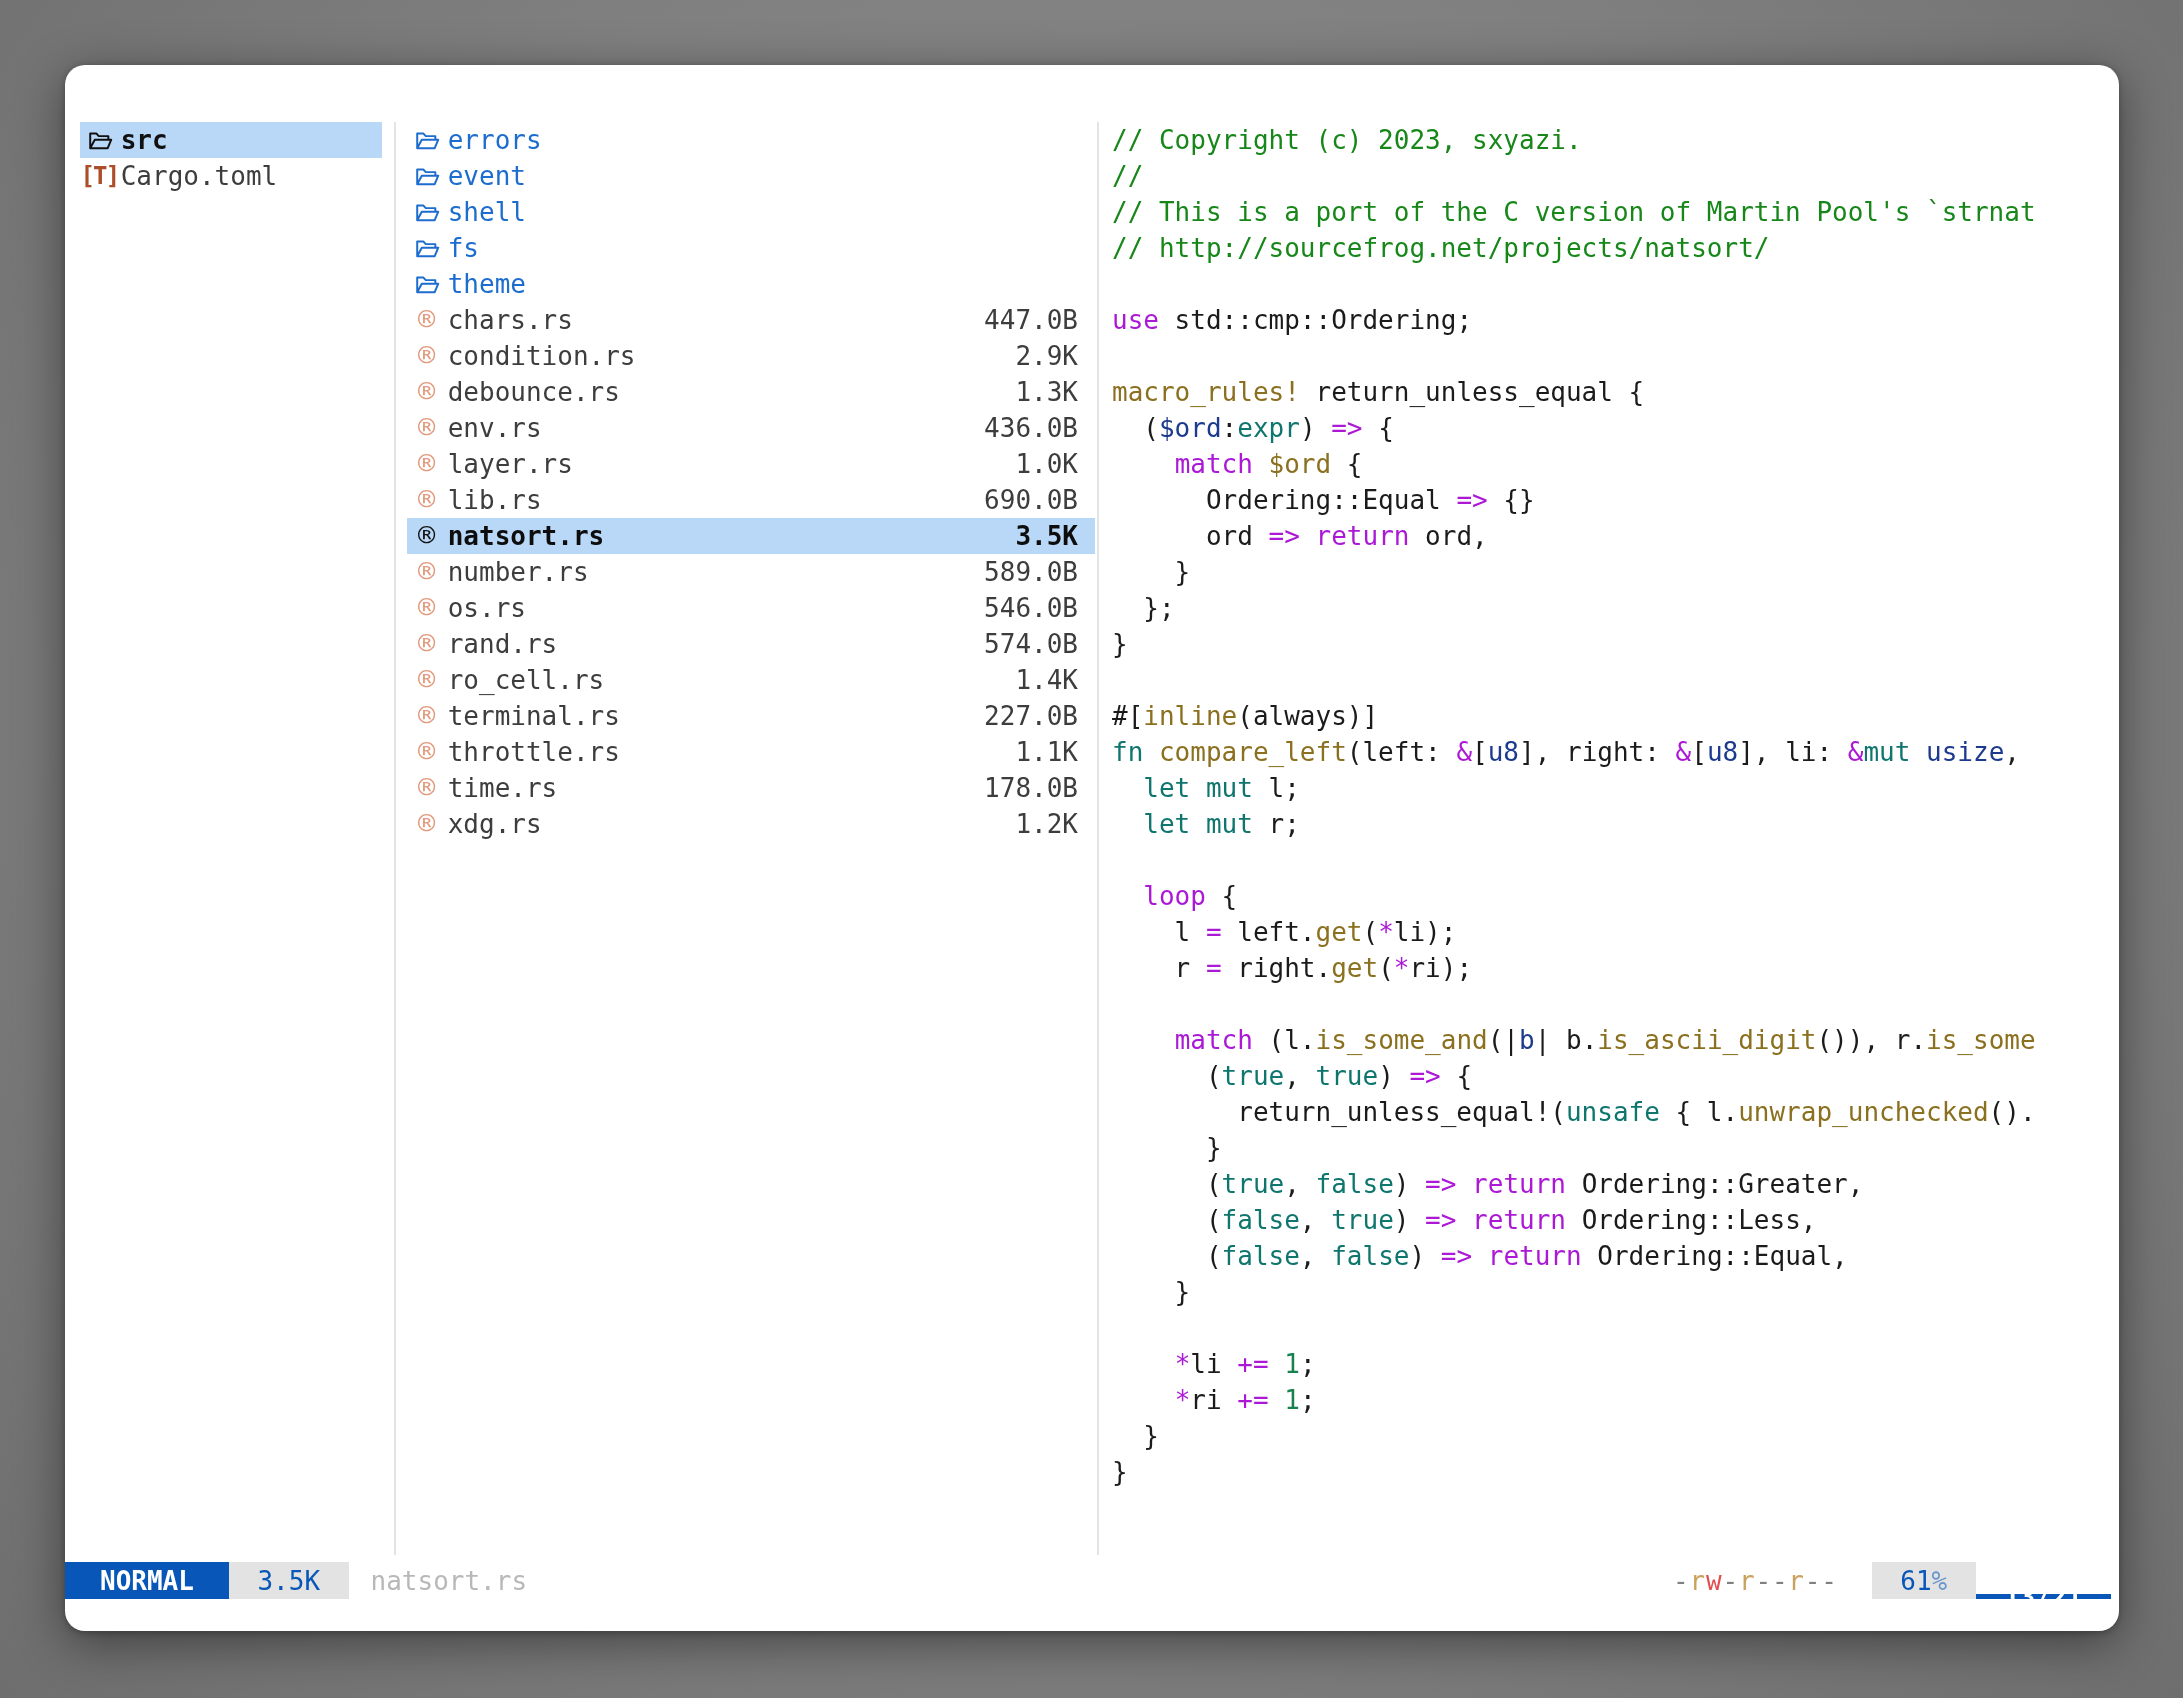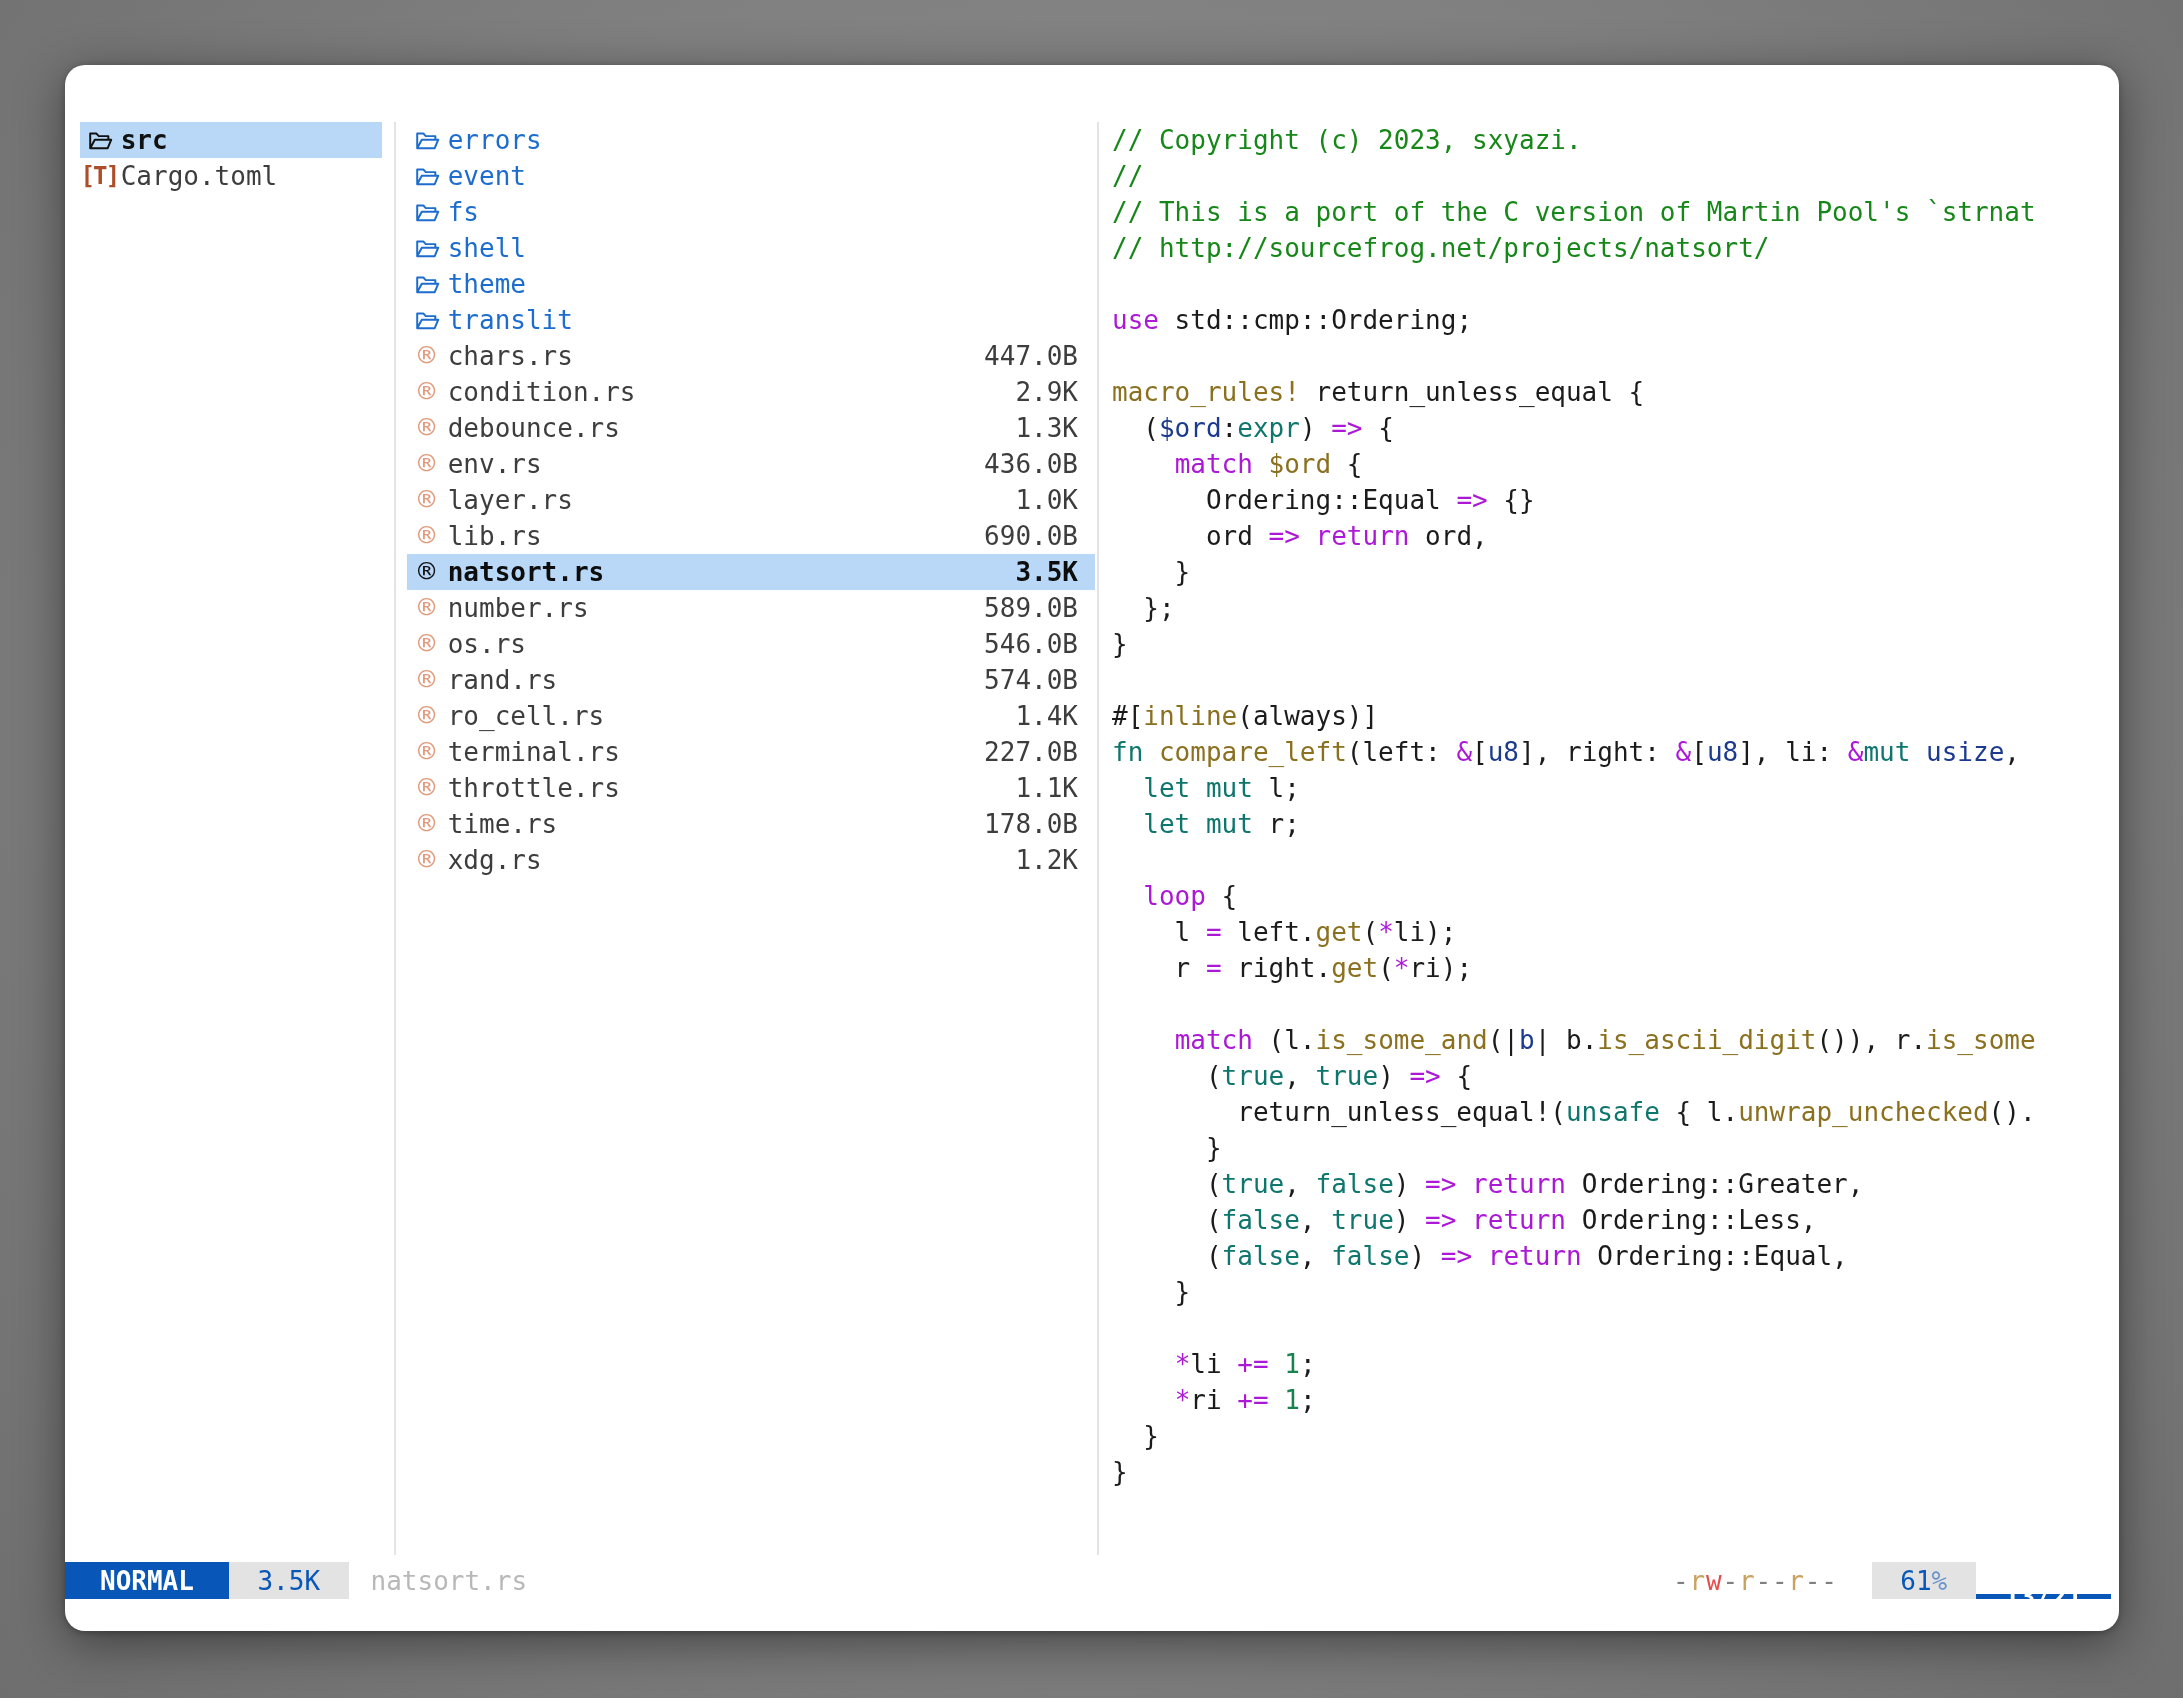--- a/index.html
+++ b/index.html
@@ -108,45 +108,37 @@
           </svg>
         </span>
         <span class="fname">event</span>
       </div>
       <div class="row dir">
         <span class="icon">
           <svg class="folder-svg" width="28" height="25" viewBox="0 0 24 24">
             <path fill="none" stroke="currentColor" stroke-width="1.9" stroke-linejoin="round" d="M2.6 19.4 V5.2 h5.8 l2.4 2.6 H20 v3.4 M2.6 19.4 l4.4-8.2 H22.8 l-3.4 8.2 Z"></path>
           </svg>
         </span>
+        <span class="fname">shell</span>
+      </div>
+      <div class="row dir">
+        <span class="icon">
+          <svg class="folder-svg" width="28" height="25" viewBox="0 0 24 24">
+            <path fill="none" stroke="currentColor" stroke-width="1.9" stroke-linejoin="round" d="M2.6 19.4 V5.2 h5.8 l2.4 2.6 H20 v3.4 M2.6 19.4 l4.4-8.2 H22.8 l-3.4 8.2 Z"></path>
+          </svg>
+        </span>
         <span class="fname">fs</span>
       </div>
       <div class="row dir">
         <span class="icon">
           <svg class="folder-svg" width="28" height="25" viewBox="0 0 24 24">
             <path fill="none" stroke="currentColor" stroke-width="1.9" stroke-linejoin="round" d="M2.6 19.4 V5.2 h5.8 l2.4 2.6 H20 v3.4 M2.6 19.4 l4.4-8.2 H22.8 l-3.4 8.2 Z"></path>
           </svg>
         </span>
-        <span class="fname">shell</span>
-      </div>
-      <div class="row dir">
-        <span class="icon">
-          <svg class="folder-svg" width="28" height="25" viewBox="0 0 24 24">
-            <path fill="none" stroke="currentColor" stroke-width="1.9" stroke-linejoin="round" d="M2.6 19.4 V5.2 h5.8 l2.4 2.6 H20 v3.4 M2.6 19.4 l4.4-8.2 H22.8 l-3.4 8.2 Z"></path>
-          </svg>
-        </span>
         <span class="fname">theme</span>
-      </div>
-      <div class="row dir">
-        <span class="icon">
-          <svg class="folder-svg" width="28" height="25" viewBox="0 0 24 24">
-            <path fill="none" stroke="currentColor" stroke-width="1.9" stroke-linejoin="round" d="M2.6 19.4 V5.2 h5.8 l2.4 2.6 H20 v3.4 M2.6 19.4 l4.4-8.2 H22.8 l-3.4 8.2 Z"></path>
-          </svg>
-        </span>
-        <span class="fname">translit</span>
       </div>
       <div class="row file">
         <span class="icon">
           <span class="rust-glyph">®</span>
         </span>
         <span class="fname">chars.rs</span>
         <span class="fsize">447.0B</span>
       </div>
       <div class="row file">
         <span class="icon">

